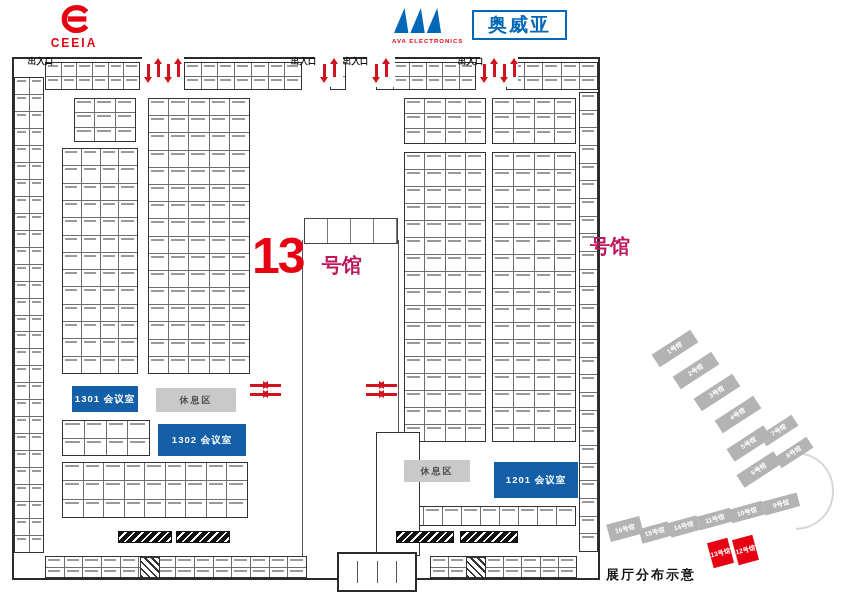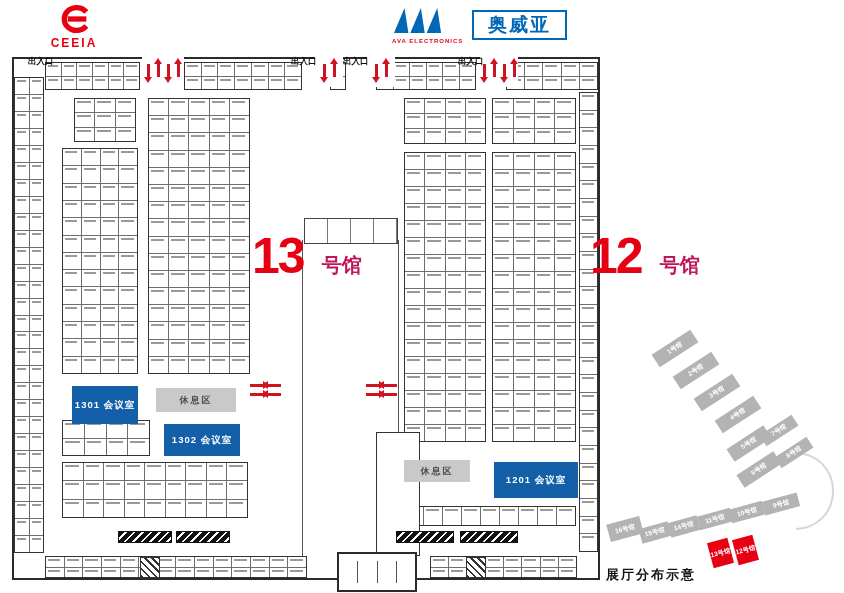--- a/index.html
+++ b/index.html
@@ -110,26 +110,25 @@
   <div class="wall-line" style="left:302px;top:240px;width:1px;height:316px;"></div>
   <div class="wall-line" style="left:398px;top:240px;width:1px;height:316px;"></div>
   <div class="vestibule"></div>
   <div class="core"></div>
 
   <div class="hall-label" style="left:252px;top:236px;">
     <span class="hall-num">13</span>
     <span class="hall-suffix">号馆</span>
   </div>
   <div class="hall-label" style="left:590px;top:236px;">
-    <span class="hall-num">12</span>
     <span class="hall-suffix">号馆</span>
   </div>
 
-  <div class="room" style="left:72px;top:386px;width:66px;height:38px;">1301 会议室</div>
-  <div class="room" style="left:164px;top:424px;width:76px;height:32px;">1302 会议室</div>
+  <div class="room" style="left:72px;top:386px;width:66px;height:26px;">1301 会议室</div>
+  <div class="room" style="left:158px;top:424px;width:88px;height:32px;">1302 会议室</div>
   <div class="room" style="left:494px;top:462px;width:84px;height:36px;">1201 会议室</div>
 
   <div class="rest" style="left:156px;top:388px;width:80px;height:24px;">休息区</div>
   <div class="rest" style="left:404px;top:460px;width:66px;height:22px;">休息区</div>
 
   <div class="escalator" style="left:118px;top:531px;width:54px;"></div>
   <div class="escalator" style="left:176px;top:531px;width:54px;"></div>
   <div class="escalator" style="left:396px;top:531px;width:58px;"></div>
   <div class="escalator" style="left:460px;top:531px;width:58px;"></div>
   <div class="hatch" style="left:140px;top:557px;"></div>

